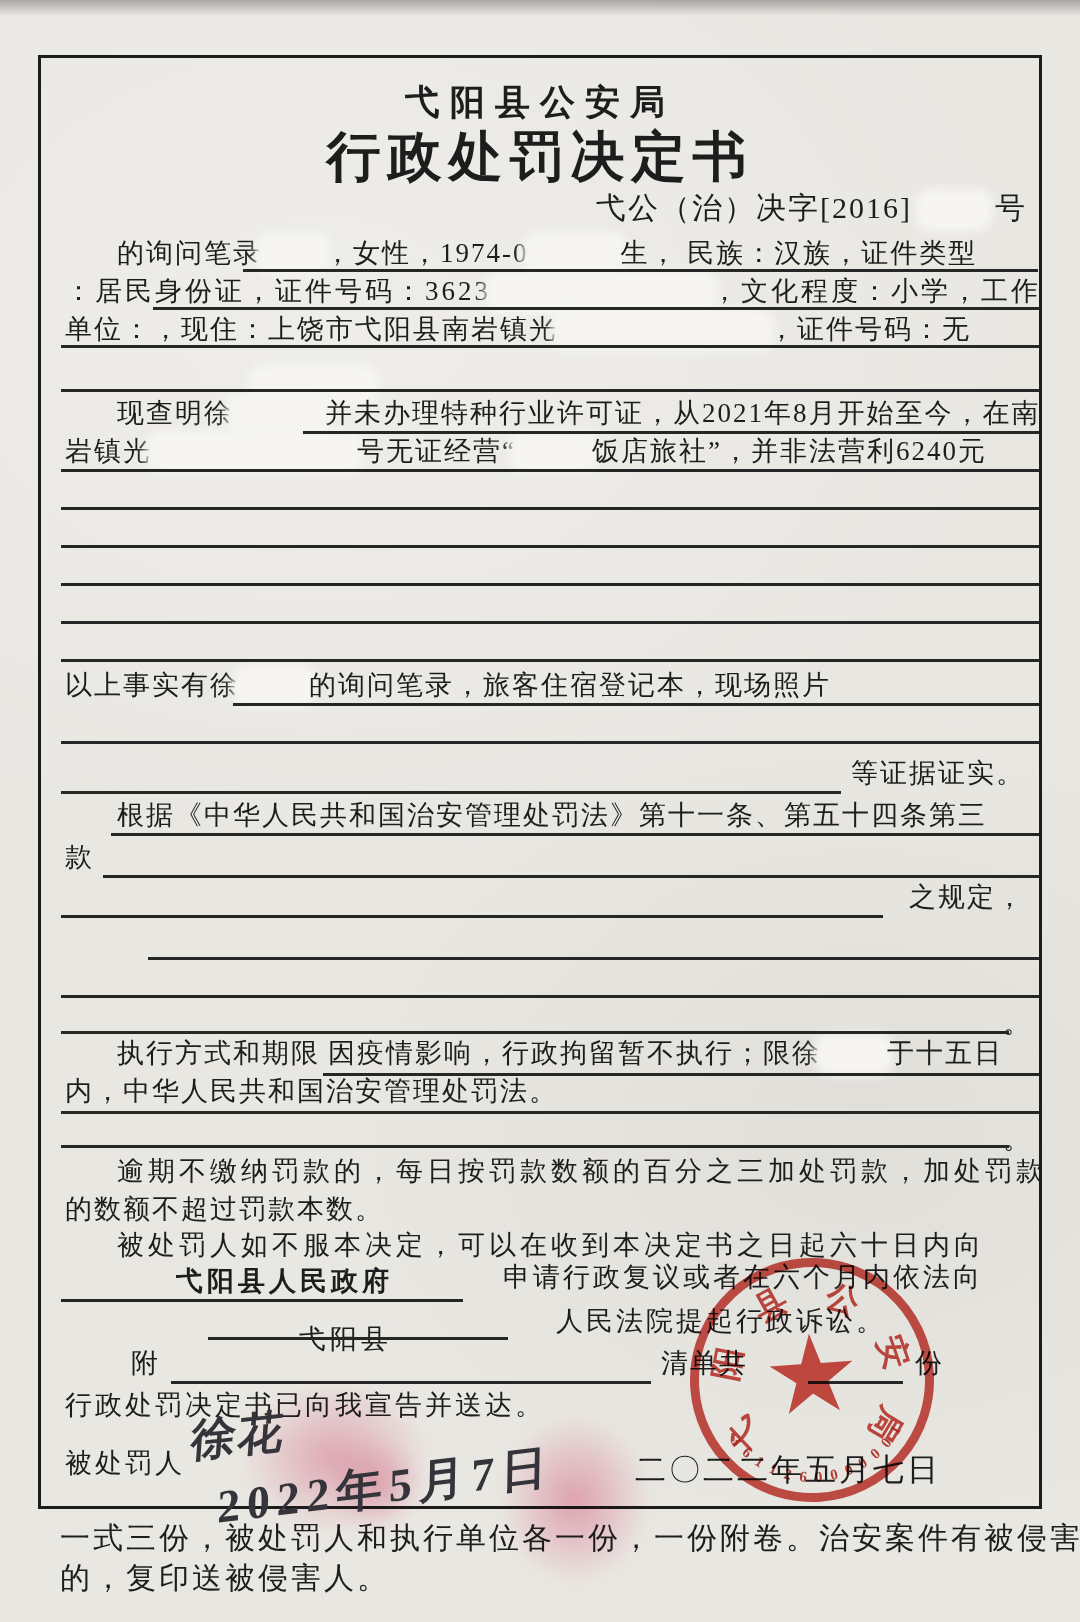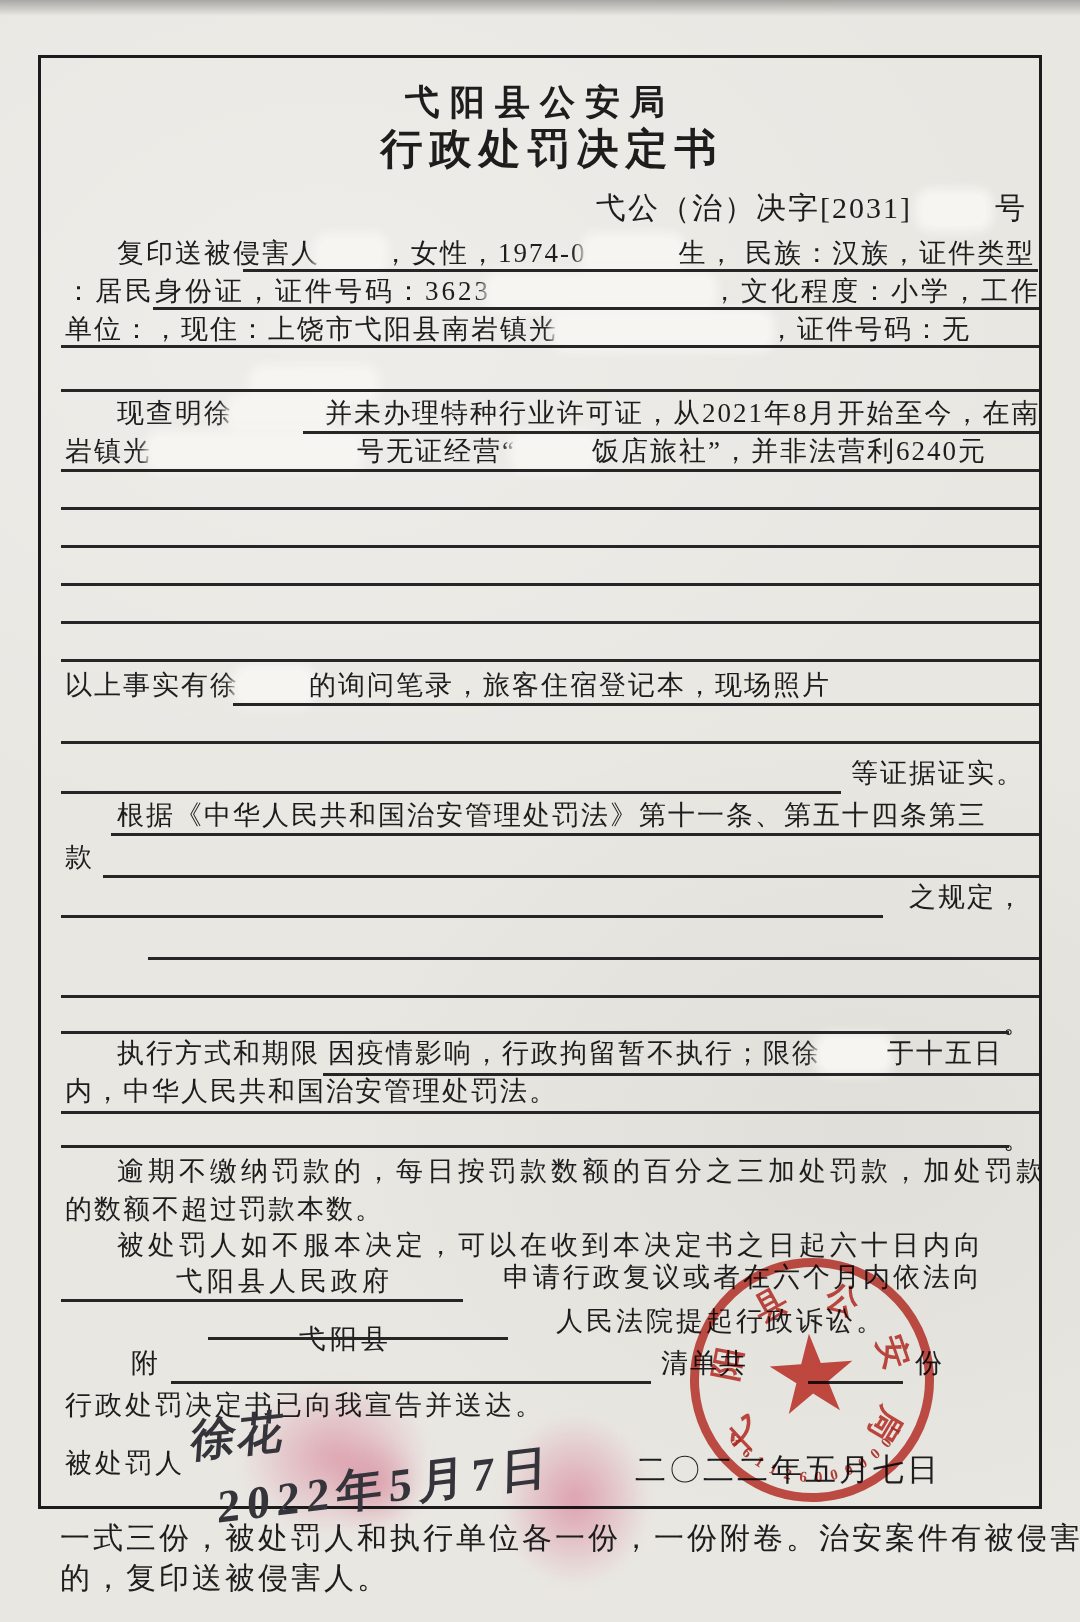--- a/index.html
+++ b/index.html
@@ -41,30 +41,30 @@
       color:rgba(185,45,38,.9);line-height:18px;}
 </style>
 </head>
 <body>
 
 <div class="scan-edge"></div>
 
 <div id="doc">
 
   <div class="t center" style="top:21px;font-size:35px;font-weight:600;letter-spacing:10px;">弋阳县公安局</div>
-  <div class="t center" style="top:63px;font-size:42px;font-weight:700;letter-spacing:7px;padding-left:12px;">行政处罚决定书</div>
+  <div class="t center" style="top:63px;font-size:54px;font-weight:700;letter-spacing:7px;">行政处罚决定书</div>
 
   <div class="t" style="right:12px;top:130px;font-size:30px;">
-    <span>弋公（治）决字[2031]</span>
+    <span>弋公（治）决字[2016]</span>
     <span class="rb" style="width:64px;"></span>
     <span>号</span>
   </div>
 
   <div class="t" style="left:76px;top:177px;">
-    <span>复印送被侵害人</span><span class="rb" style="width:62px;"></span><span>，女性，1974-0</span><span class="rb" style="width:92px;"></span><span>生， 民族：汉族，证件类型</span>
+    <span>的询问笔录</span><span class="rb" style="width:62px;"></span><span>，女性，1974-0</span><span class="rb" style="width:92px;"></span><span>生， 民族：汉族，证件类型</span>
   </div>
   <div class="t" style="left:24px;top:215px;letter-spacing:3px;">
     <span>：居民身份证，证件号码：3623</span><span class="rb" style="width:220px;"></span><span>，文化程度：小学，工作</span>
   </div>
   <div class="t" style="left:24px;top:253px;">
     <span>单位：，现住：上饶市弋阳县南岩镇光</span><span class="rb" style="width:210px;"></span><span>，证件号码：无</span>
   </div>
 
   <div class="redact-abs" style="left:214px;top:313px;width:118px;height:28px;"></div>
   <div class="t" style="left:76px;top:337px;">
@@ -88,21 +88,21 @@
   <div class="t" style="left:76px;top:977px;">
     <span>执行方式和期限</span><span style="display:inline-block;width:8px;"></span><span>因疫情影响，行政拘留暂不执行；限徐</span><span class="rb" style="width:66px;"></span><span>于十五日</span>
   </div>
   <div class="t" style="left:24px;top:1015px;">内，中华人民共和国治安管理处罚法。</div>
   <div class="t" style="left:962px;top:1063px;">。</div>
 
   <div class="t" style="left:76px;top:1095px;letter-spacing:4px;">逾期不缴纳罚款的，每日按罚款数额的百分之三加处罚款，加处罚款</div>
   <div class="t" style="left:24px;top:1133px;">的数额不超过罚款本数。</div>
 
   <div class="t" style="left:76px;top:1169px;letter-spacing:4px;">被处罚人如不服本决定，可以在收到本决定书之日起六十日内向</div>
-  <div class="t" style="left:135px;top:1205px;letter-spacing:4px;">弋阳县人民政府</div>
+  <div class="t" style="left:135px;top:1205px;letter-spacing:4px;font-weight:bold;">弋阳县人民政府</div>
   <div class="t" style="left:462px;top:1201px;letter-spacing:3px;font-family:Liberation Serif, serif;">申请行政复议或者在六个月内依法向</div>
   <div class="t" style="left:258px;top:1243px;letter-spacing:4px;margin-top:20px;">弋阳县</div>
   <div class="t" style="left:515px;top:1245px;letter-spacing:3px;">人民法院提起行政诉讼。</div>
 
   <div class="t" style="left:90px;top:1287px;">附</div>
   <div class="t" style="left:620px;top:1287px;">清单共</div>
   <div class="t" style="left:874px;top:1287px;">份</div>
 
   <div class="t" style="left:24px;top:1329px;letter-spacing:3px;">行政处罚决定书已向我宣告并送达。</div>
   <div class="t" style="left:24px;top:1371px;letter-spacing:3px;margin-top:16px;">被处罚人</div>

